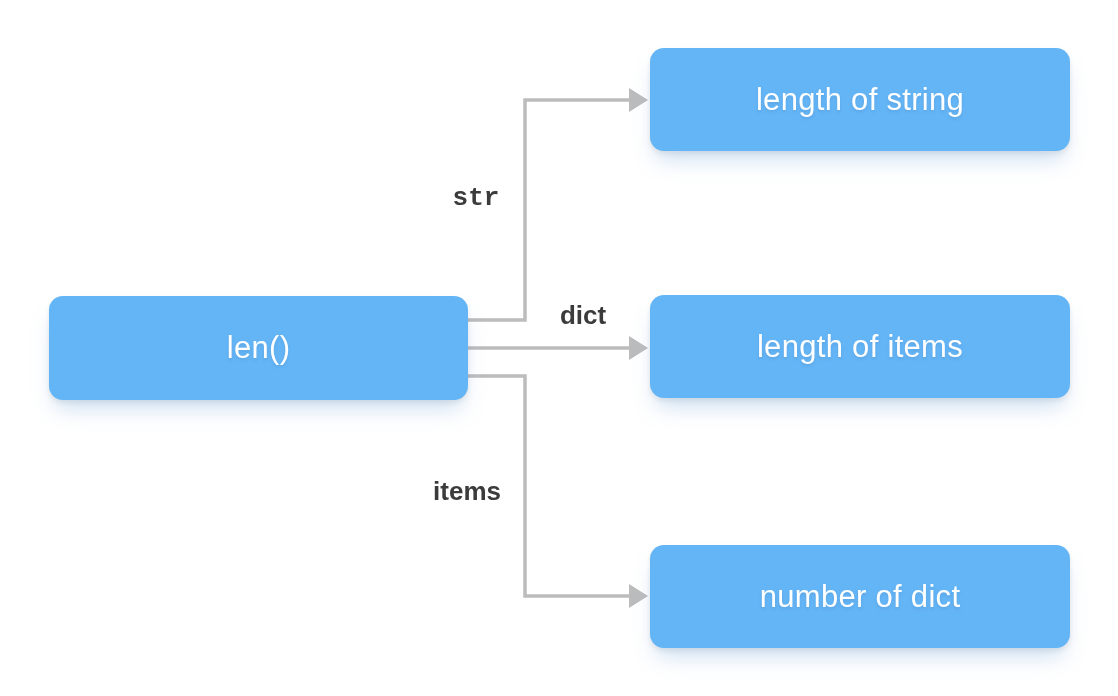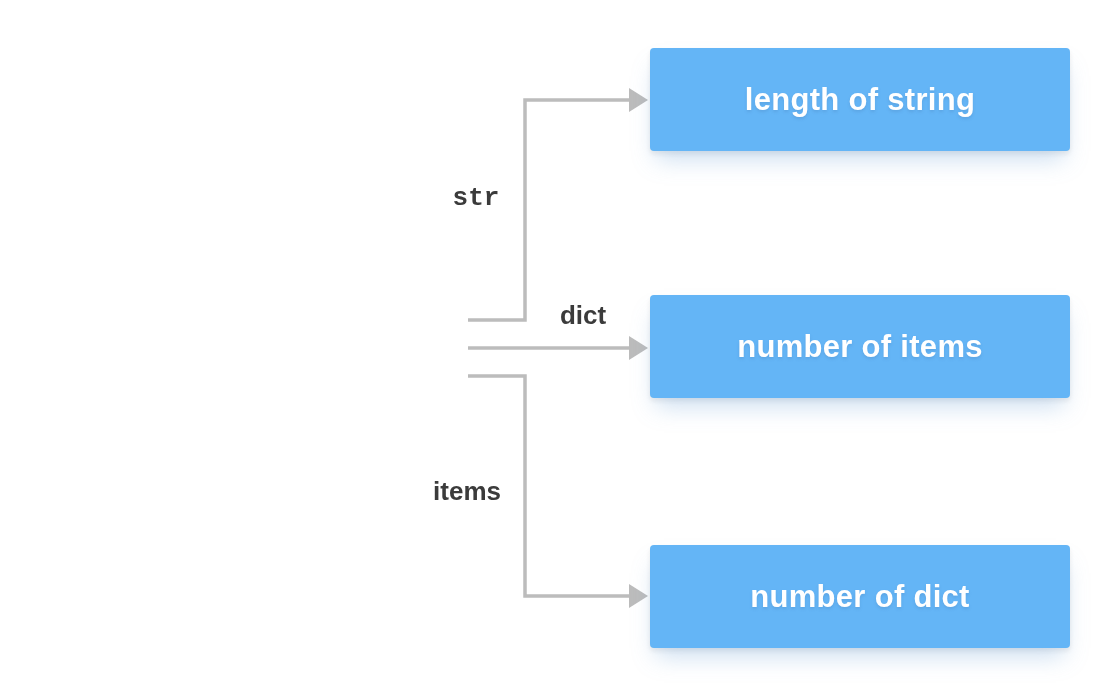--- a/index.html
+++ b/index.html
@@ -29,27 +29,27 @@
   }
   .arrowhead {
     fill: var(--arrow, #bcbcbc);
     stroke: none;
   }
   .node {
     position: absolute;
     width: 420px;
     height: 103px;
     background: var(--node-fill, #64b5f6);
-    border-radius: 4px;
+    border-radius: 14px;
     display: flex;
     align-items: center;
     justify-content: center;
     color: var(--node-text, #ffffff);
     font-size: 31px;
-    font-weight: bold;
+    font-weight: normal;
     letter-spacing: 0.3px;
     box-shadow: 0 14px 22px -6px rgba(110, 160, 215, 0.35), 0 3px 5px rgba(0, 0, 0, 0.08);
     text-shadow: 0 2px 3px rgba(70, 120, 175, 0.25);
   }
   .node-root   { left: 49px;  top: 296px; width: 419px; height: 104px; }
   .node-top    { left: 650px; top: 48px; }
   .node-middle { left: 650px; top: 295px; }
   .node-bottom { left: 650px; top: 545px; }
   .edge-label {
     position: absolute;
@@ -73,28 +73,31 @@
     <path class="edge" d="M 468 320 H 525 V 100 H 629"></path>
     <polygon class="arrowhead" points="629,88 648,100 629,112"></polygon>
 
     <path class="edge" d="M 468 348 H 629"></path>
     <polygon class="arrowhead" points="629,336 648,348 629,360"></polygon>
 
     <path class="edge" d="M 468 376 H 525 V 596 H 629"></path>
     <polygon class="arrowhead" points="629,584 648,596 629,608"></polygon>
   </svg>
 
+  <div class="node node-root">
+    <span>len()</span>
+  </div>
 
   <div class="edge-label edge-label-str">str</div>
   <div class="edge-label edge-label-list">dict</div>
   <div class="edge-label edge-label-dict">items</div>
 
   <div class="node node-top">
     <span>length of string</span>
   </div>
   <div class="node node-middle">
-    <span>number of items</span>
+    <span>length of items</span>
   </div>
   <div class="node node-bottom">
     <span>number of dict</span>
   </div>
 
 </div>
 
 </body></html>

